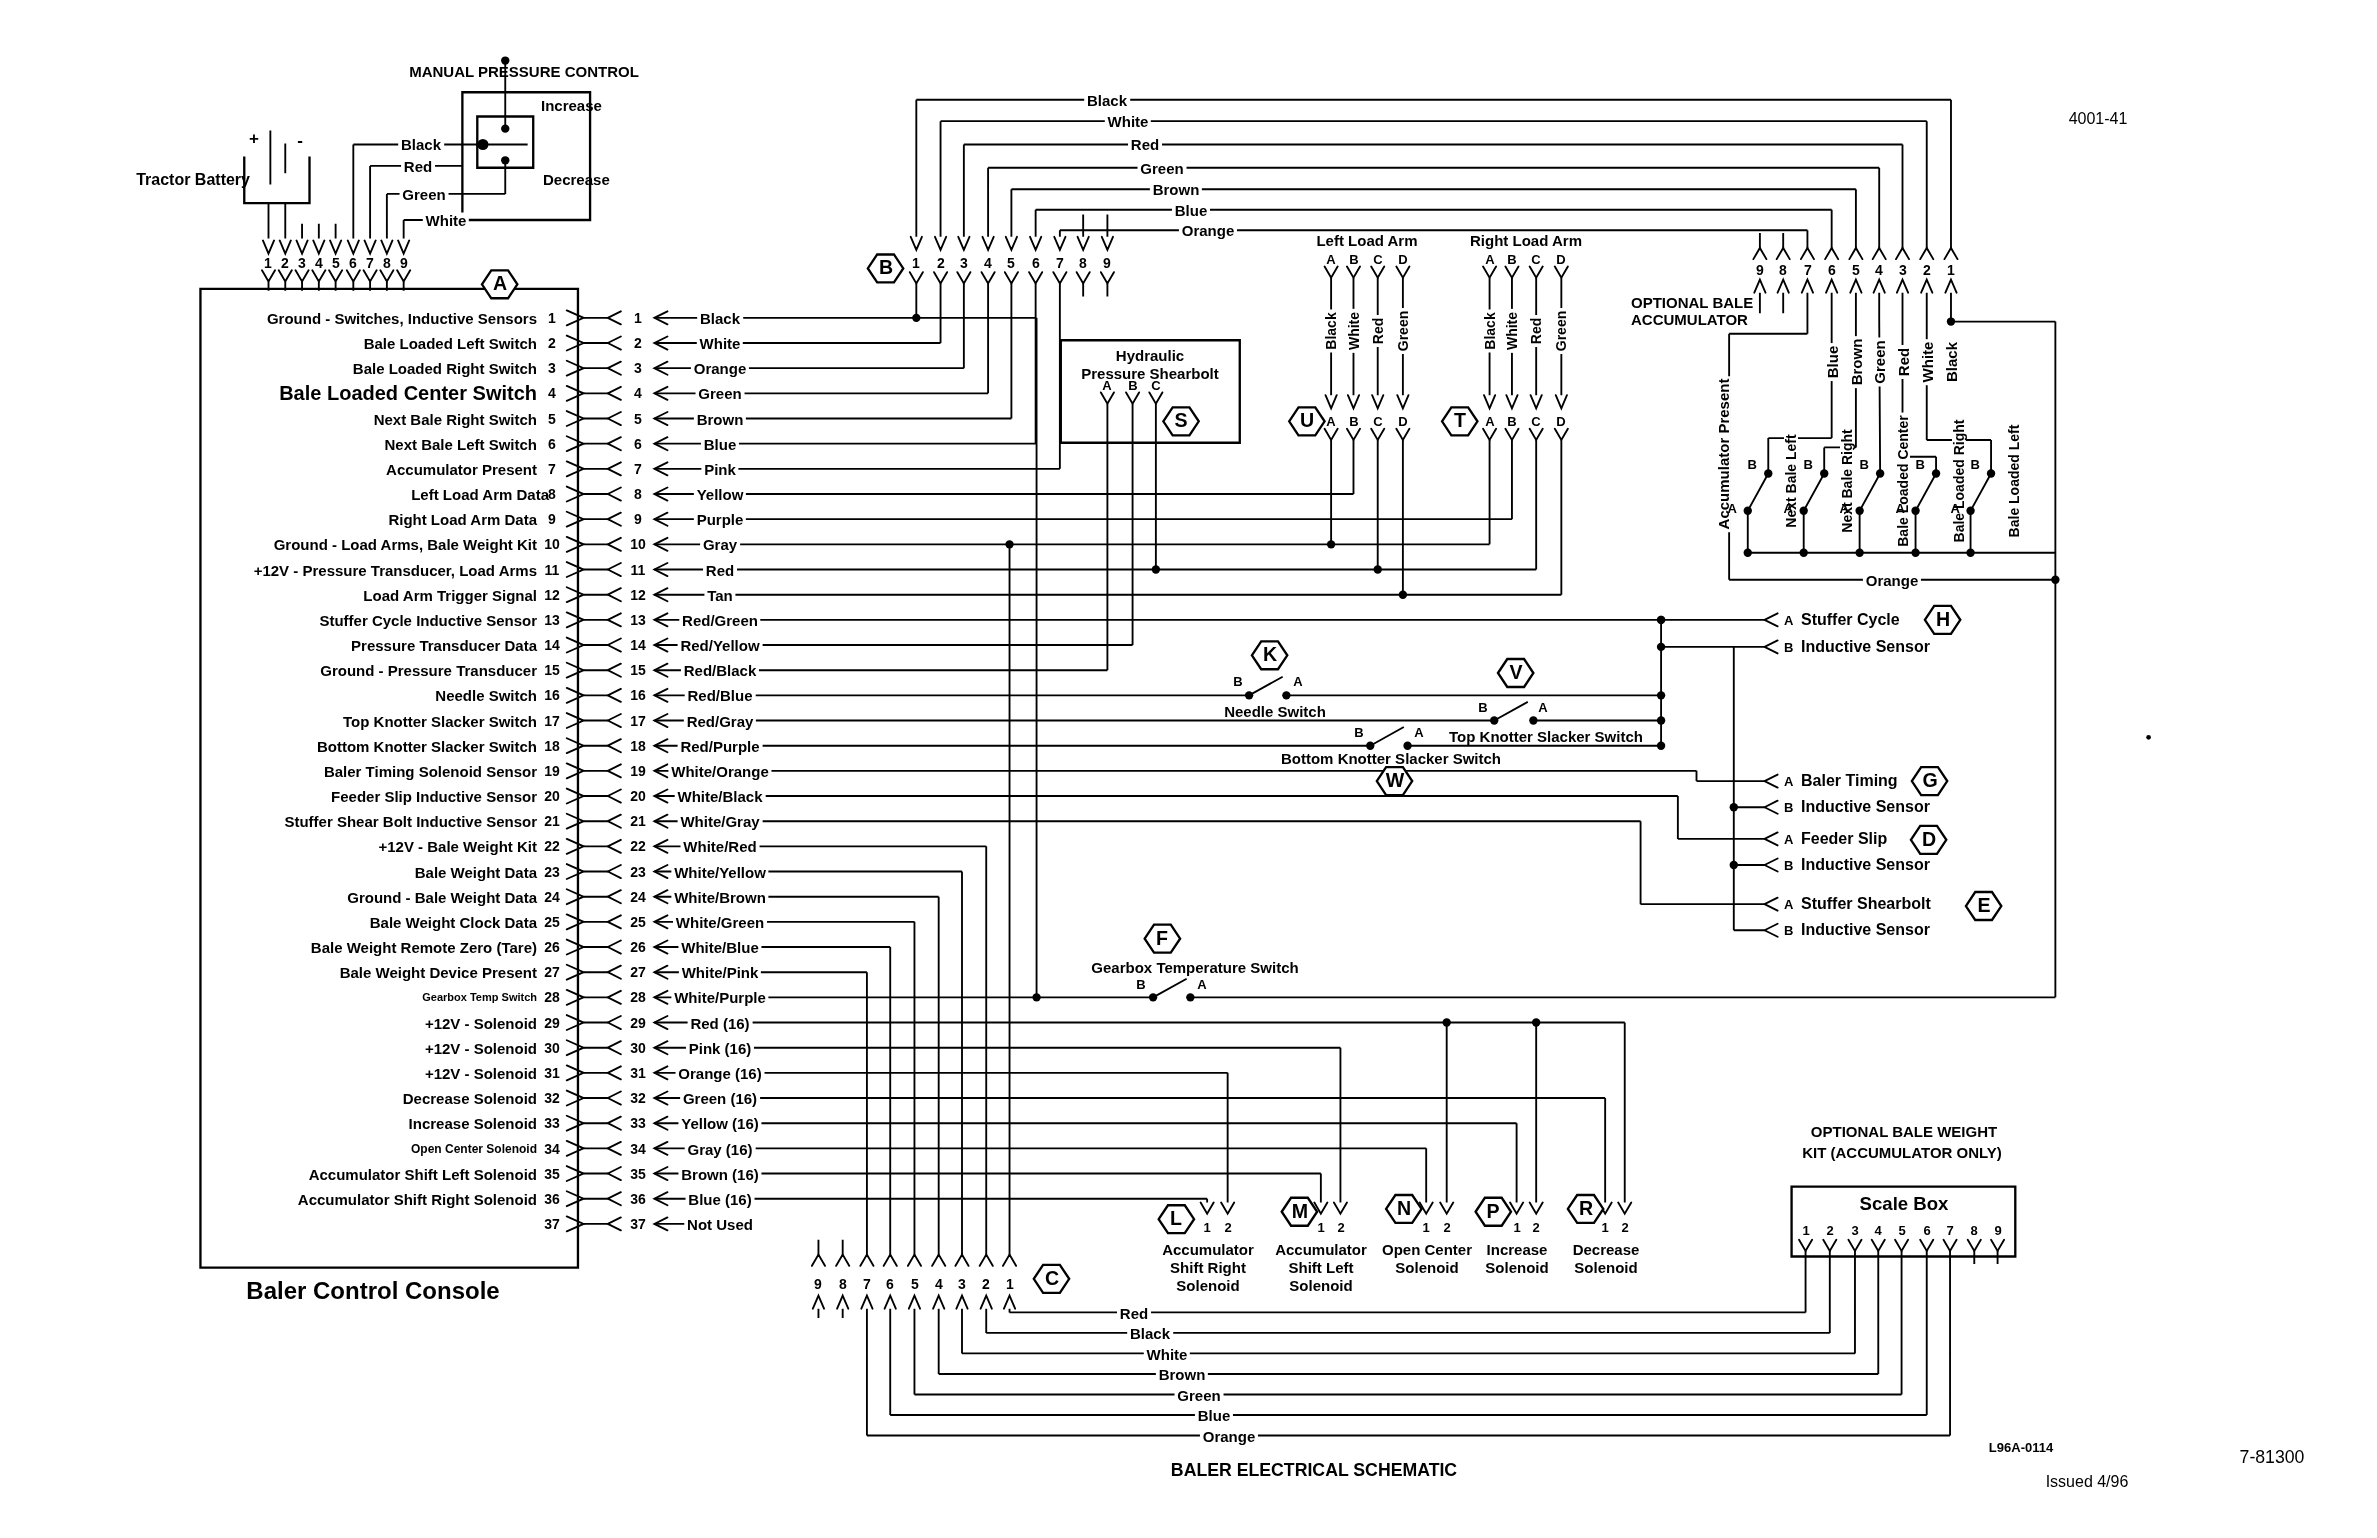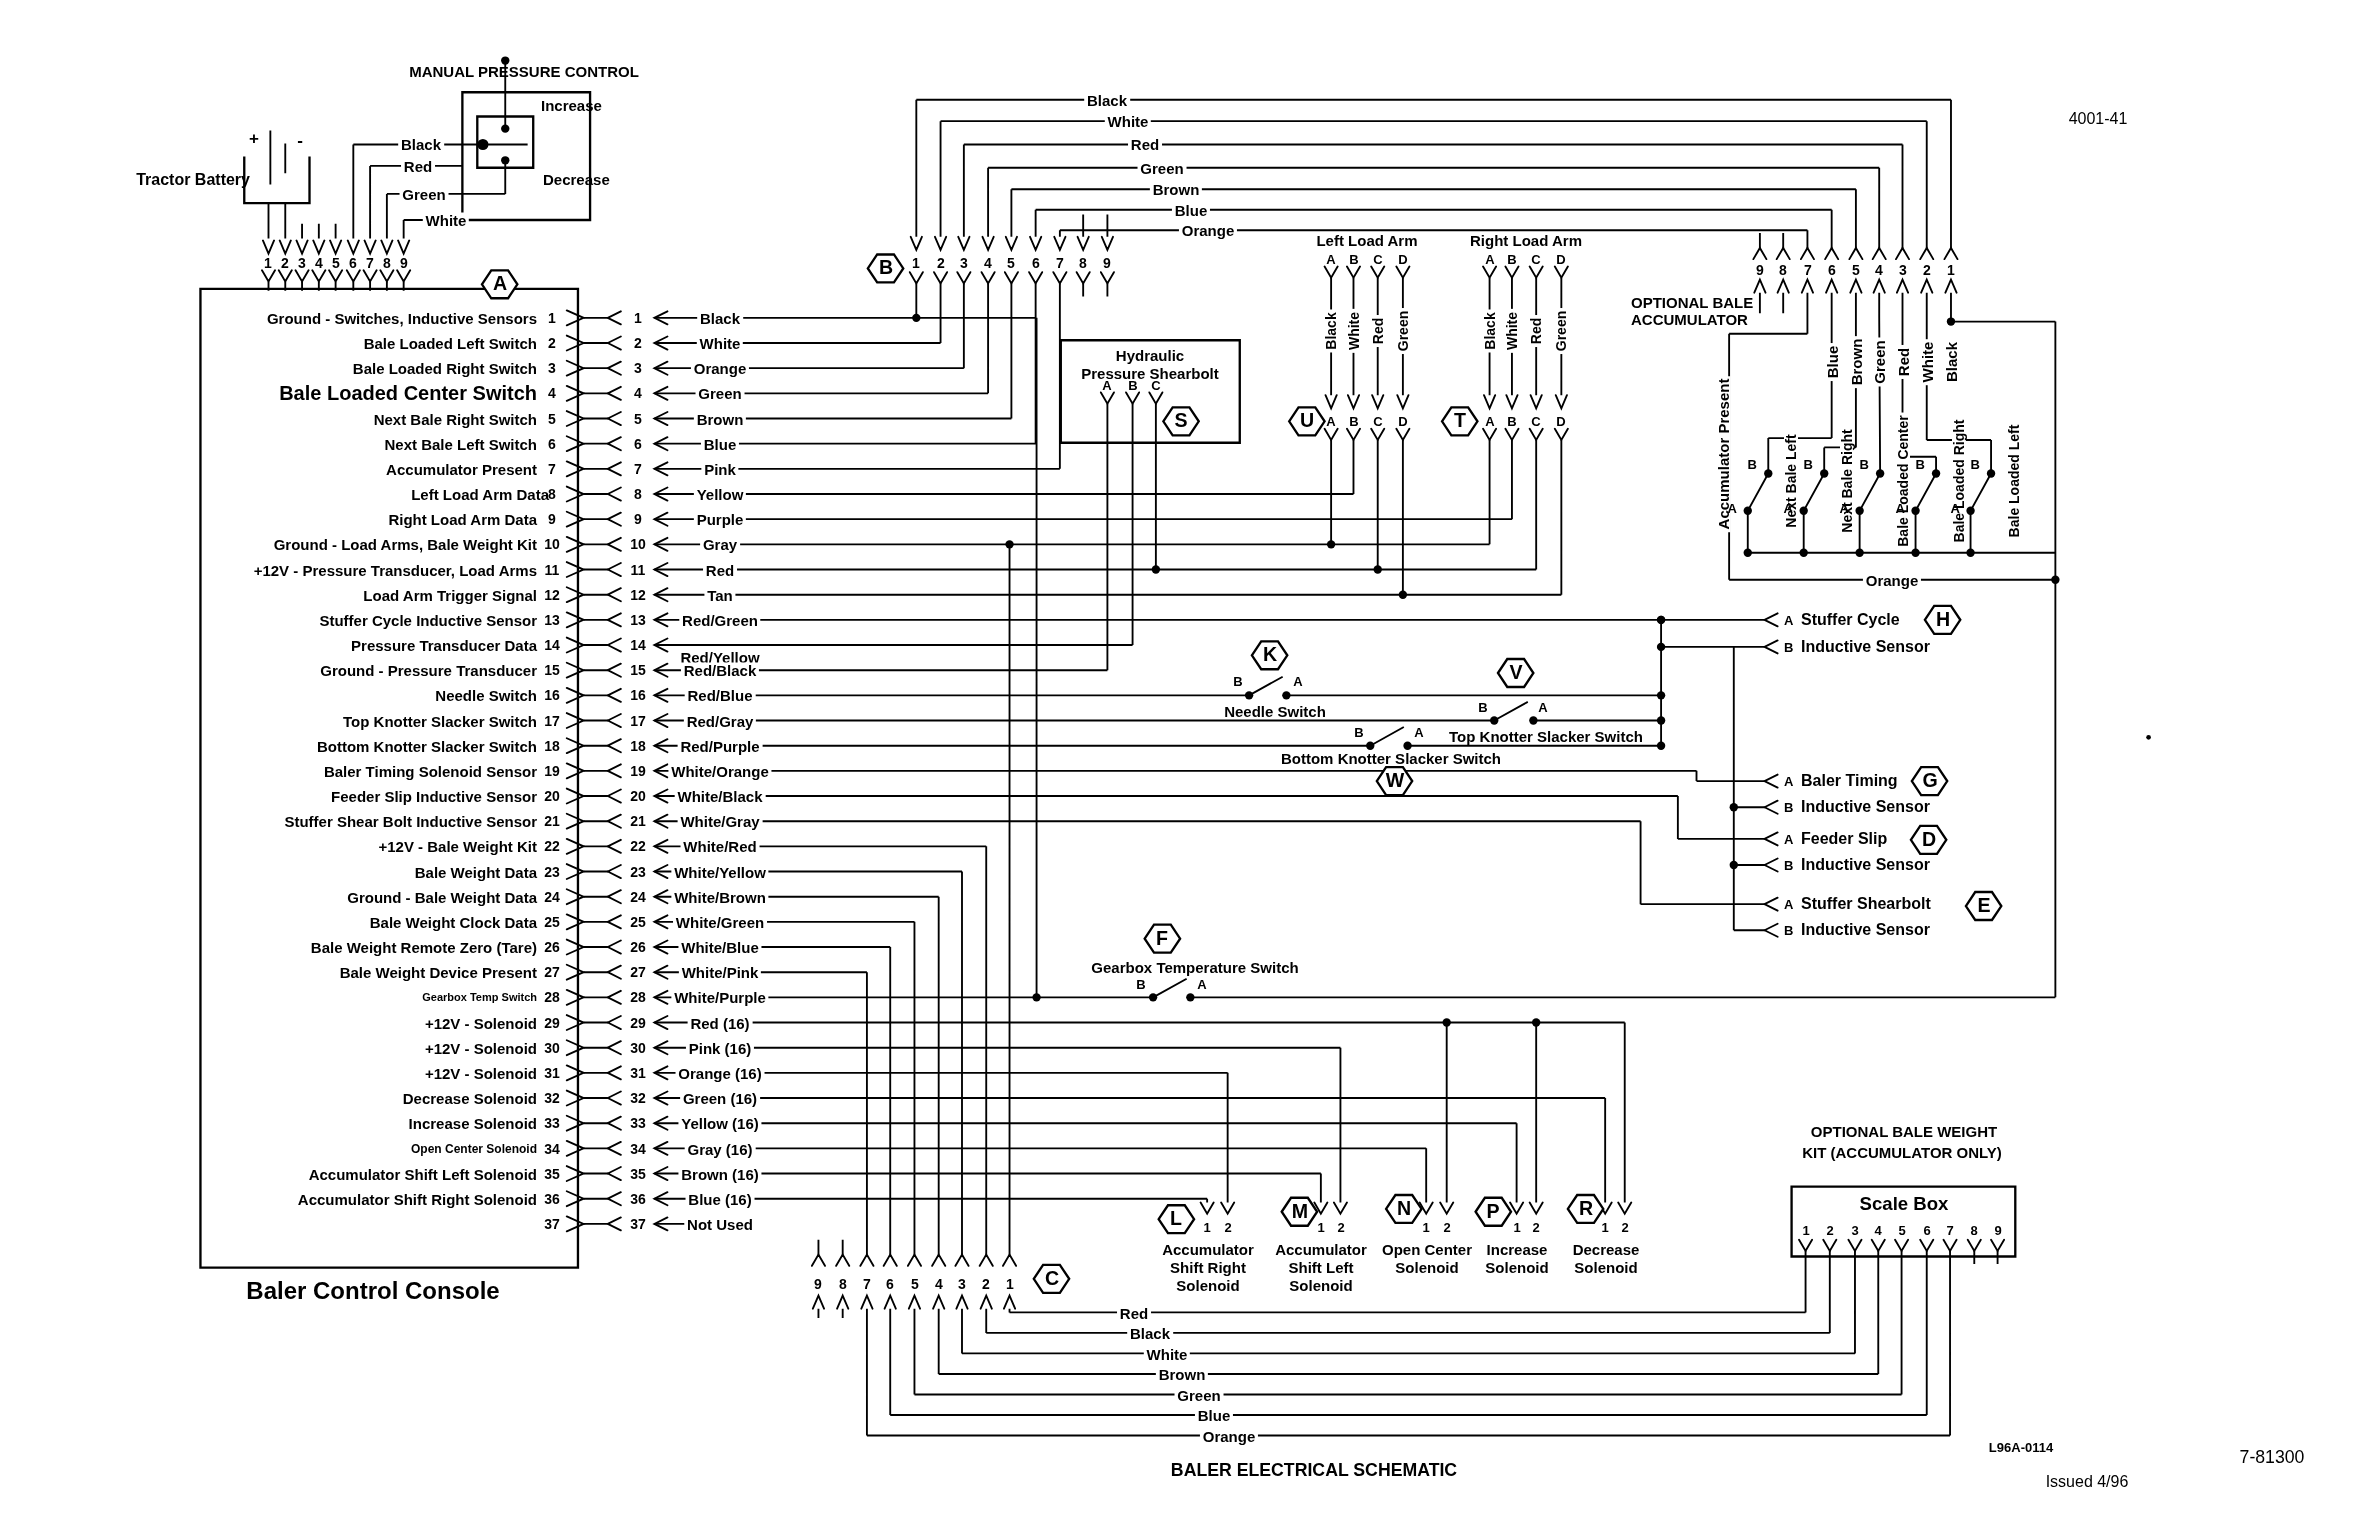--- a/index.html
+++ b/index.html
@@ -145,21 +145,21 @@
     <div class="t " style="left: 552px; top: 595px; font-size: 14px;">12</div>
     <div class="t " style="left: 638px; top: 595px; font-size: 14px;">12</div>
     <div class="t bg" style="left: 720px; top: 595px; font-size: 15px;">Tan</div>
     <div class="t ar" style="left: 537px; top: 620px; font-size: 15px;">Stuffer Cycle Inductive Sensor</div>
     <div class="t " style="left: 552px; top: 620px; font-size: 14px;">13</div>
     <div class="t " style="left: 638px; top: 620px; font-size: 14px;">13</div>
     <div class="t bg" style="left: 720px; top: 620px; font-size: 15px;">Red/Green</div>
     <div class="t ar" style="left: 537px; top: 645px; font-size: 15px;">Pressure Transducer Data</div>
     <div class="t " style="left: 552px; top: 645px; font-size: 14px;">14</div>
     <div class="t " style="left: 638px; top: 645px; font-size: 14px;">14</div>
-    <div class="t bg" style="left: 720px; top: 645px; font-size: 15px; margin-top: 12px;">Red/Yellow</div>
+    <div class="t bg" style="left: 720px; top: 645px; font-size: 15px;">Red/Yellow</div>
     <div class="t ar" style="left: 537px; top: 670px; font-size: 15px;">Ground - Pressure Transducer</div>
     <div class="t " style="left: 552px; top: 670px; font-size: 14px;">15</div>
     <div class="t " style="left: 638px; top: 670px; font-size: 14px;">15</div>
     <div class="t bg" style="left: 720px; top: 670px; font-size: 15px;">Red/Black</div>
     <div class="t ar" style="left: 537px; top: 695px; font-size: 15px;">Needle Switch</div>
     <div class="t " style="left: 552px; top: 695px; font-size: 14px;">16</div>
     <div class="t " style="left: 638px; top: 695px; font-size: 14px;">16</div>
     <div class="t bg" style="left: 720px; top: 695px; font-size: 15px;">Red/Blue</div>
     <div class="t ar" style="left: 537px; top: 721px; font-size: 15px;">Top Knotter Slacker Switch</div>
     <div class="t " style="left: 552px; top: 721px; font-size: 14px;">17</div>

